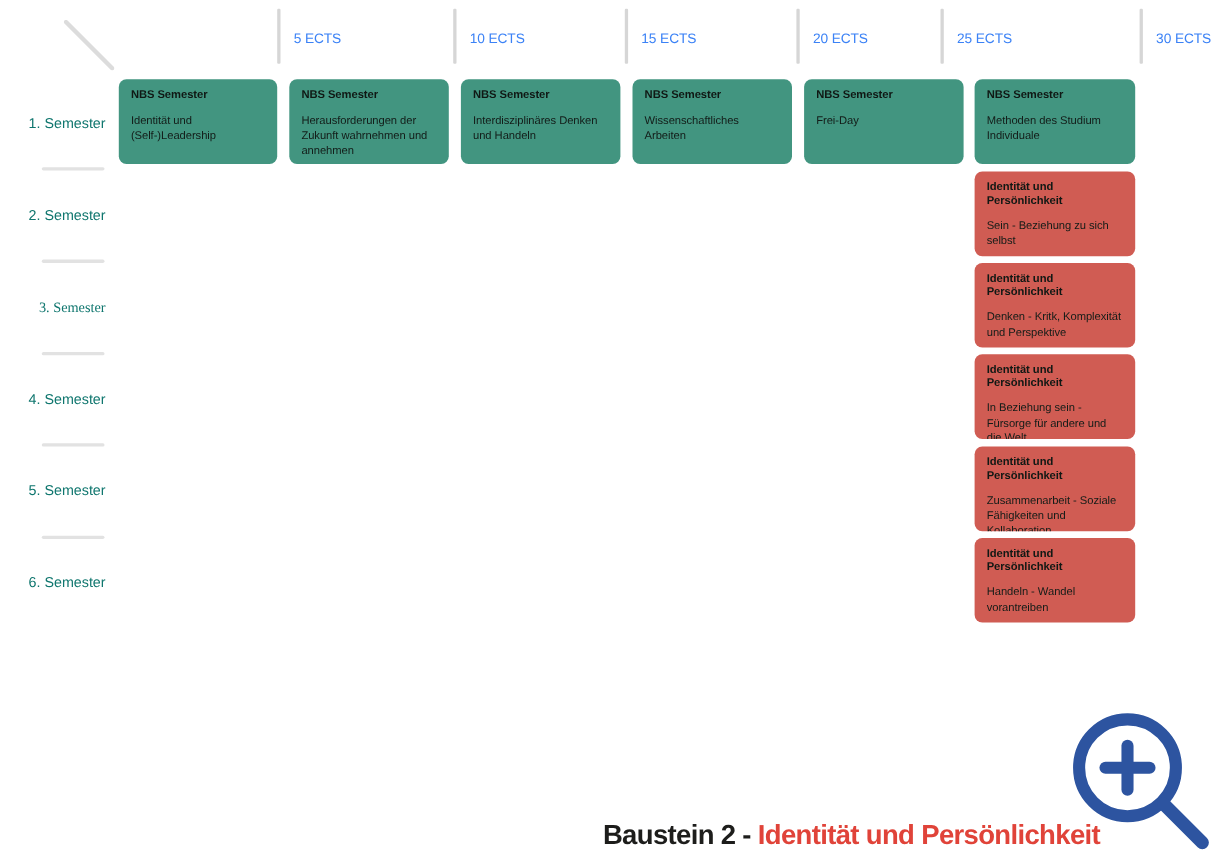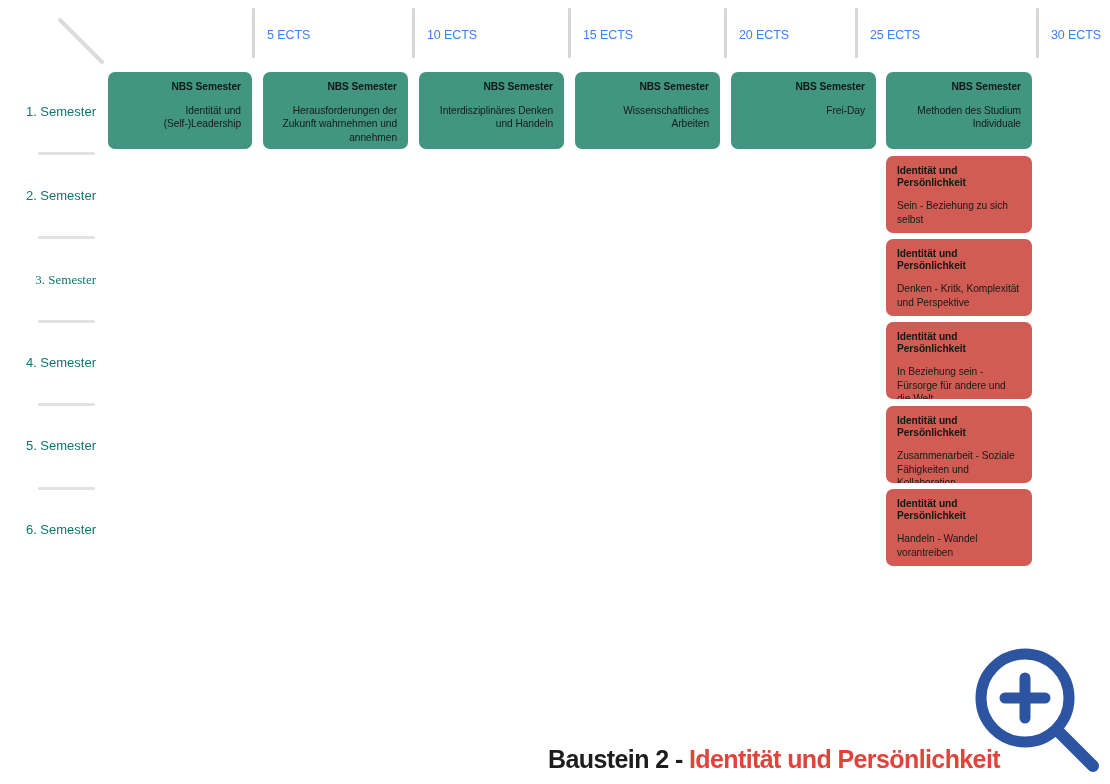--- a/index.html
+++ b/index.html
@@ -86,21 +86,21 @@
     height: 620px;
   }
   .module-card {
     position: absolute;
     border-radius: 7px;
     box-sizing: border-box;
     padding: 9px 11px 10px 11px;
     overflow: hidden;
     color: #15221d;
   }
-  .module-card.green { background: #429580; text-align: right; }
+  .module-card.green { background: #429580; }
   .module-card.red   { background: #d05c53; }
   .card-kicker {
     font-size: 10.2px;
     font-weight: 700;
     line-height: 1.15;
     margin: 0 0 11px 0;
     color: #101814;
     letter-spacing: -0.05px;
   }
   .card-title {

